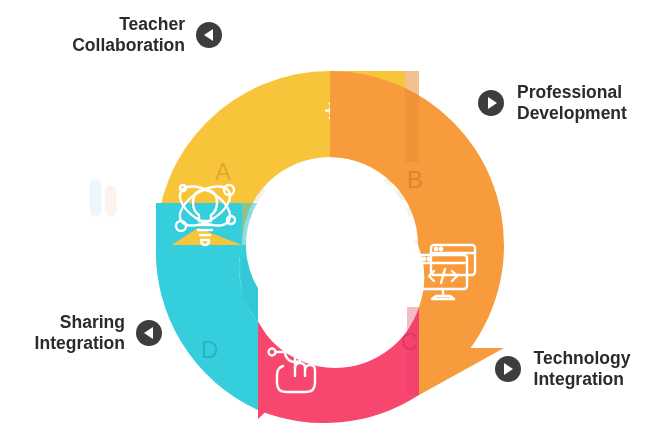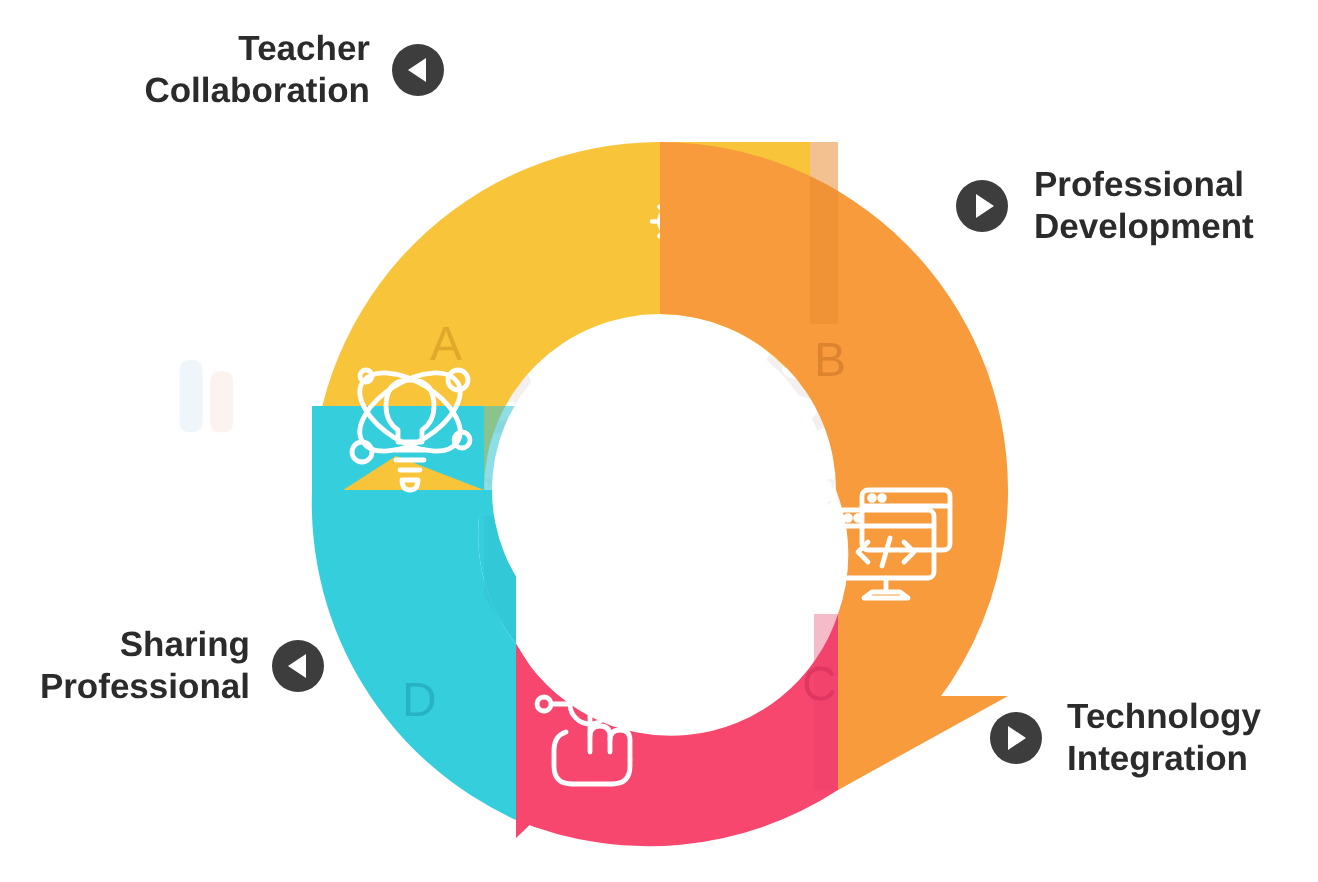--- a/index.html
+++ b/index.html
@@ -275,21 +275,21 @@
 <div class="label right" id="label-b">
   <div class="marker">
     <span class="tri right"></span>
   </div>
   <div class="label-text">Professional
 Development</div>
 </div>
 
 <div class="label left" id="label-d">
   <div class="label-text">Sharing
-Professional</div>
+Integration</div>
   <div class="marker">
     <span class="tri left"></span>
   </div>
 </div>
 
 <div class="label right" id="label-c">
   <div class="marker">
     <span class="tri right"></span>
   </div>
   <div class="label-text">Technology

